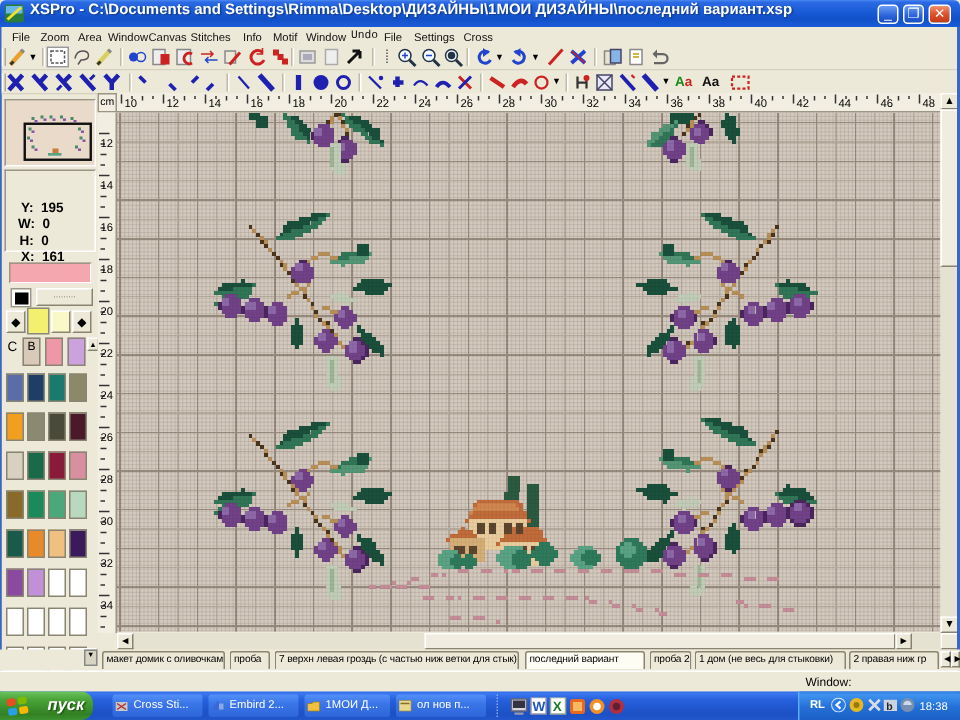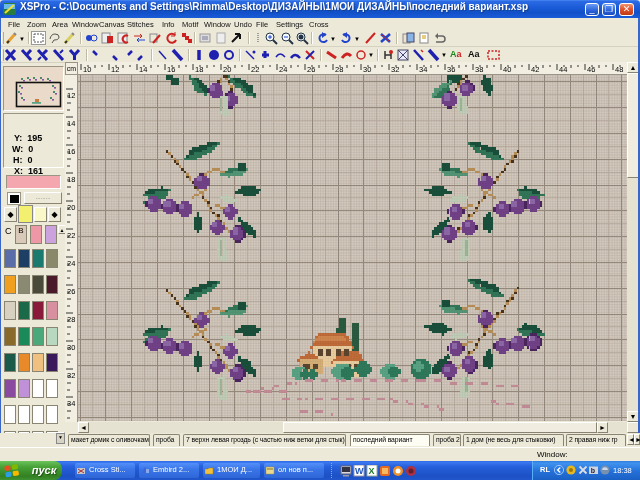--- a/index.html
+++ b/index.html
@@ -92,21 +92,21 @@
 <div class="abs" id="menubar">
 <span class="mi" style="left:8px;">File</span>
 <span class="mi" style="left:27px;">Zoom</span>
 <span class="mi" style="left:52px;">Area</span>
 <span class="mi" style="left:72px;">Window</span>
 <span class="mi" style="left:99px;">Canvas</span>
 <span class="mi" style="left:127px;">Stitches</span>
 <span class="mi" style="left:162px;">Info</span>
 <span class="mi" style="left:182px;">Motif</span>
 <span class="mi" style="left:204px;">Window</span>
-<span class="mi" style="left:234px;">Undo</span>
+<span class="mi" style="left:234px;font-family:Liberation Mono, monospace;">Undo</span>
 <span class="mi" style="left:256px;">File</span>
 <span class="mi" style="left:276px;">Settings</span>
 <span class="mi" style="left:309px;">Cross</span>
 </div>
 <div class="abs" id="tb1">
       <div class="grip"></div>
       <div class="ico" style="left:4px;"><svg width="15" height="14">
           <line x1="3" y1="12" x2="11" y2="3" stroke="#e8a030" stroke-width="3"></line>
           <line x1="3" y1="12" x2="5" y2="10" stroke="#333" stroke-width="2"></line>
           <line x1="10" y1="2" x2="12" y2="4" stroke="#888" stroke-width="2"></line>

